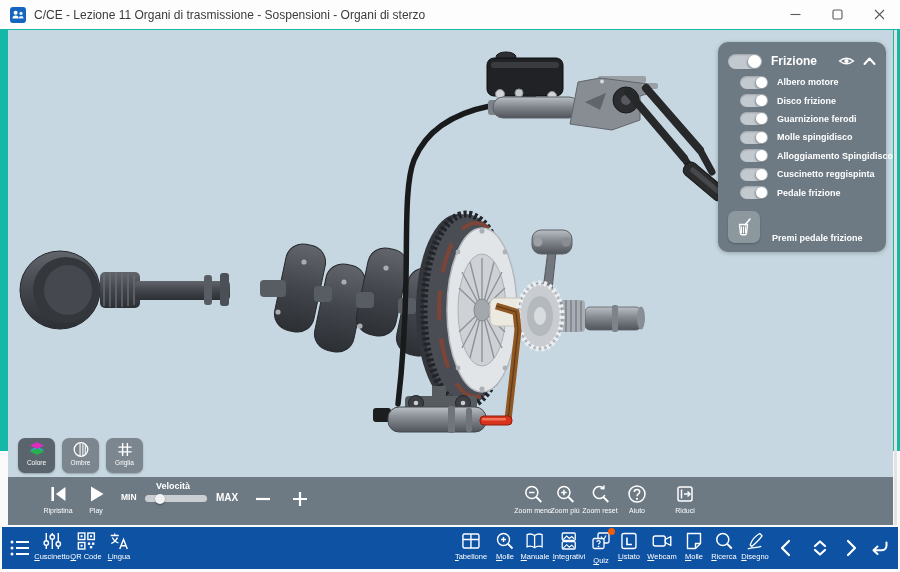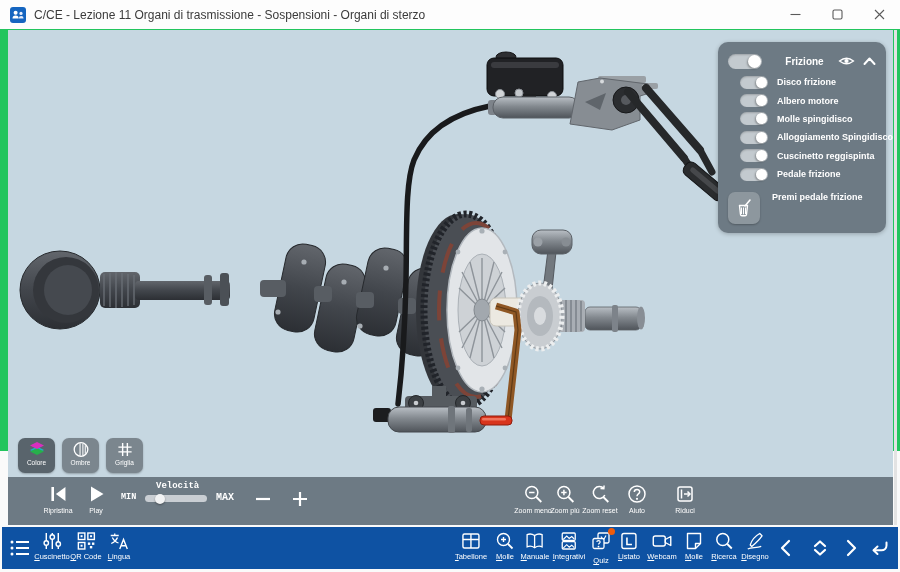--- a/index.html
+++ b/index.html
@@ -1,57 +1,57 @@
 <!DOCTYPE html>
 <html><head>
 <meta charset="utf-8">
 <style>
   * { margin:0; padding:0; box-sizing:border-box; }
   html,body { width:900px; height:572px; }
   body { font-family:"Liberation Sans", sans-serif; background:#fafafa; overflow:hidden; }
-  .window { position:relative; width:900px; height:451px; background:#22c55e; }
+  .window { position:relative; width:900px; height:451px; background:#14b8a6; }
 
   
   .titlebar { position:absolute; left:0; top:0; width:900px; height:29px; background:#fdfdfd; display:flex; align-items:center; }
   .app-icon { width:16px; height:16px; margin-left:10px; border-radius:3px; background:#1565c0; position:relative; flex:0 0 auto; }
   .app-icon svg { position:absolute; left:0; top:0; }
   .win-title { margin-left:8px; font-size:12px; color:#3b3b3b; white-space:nowrap; }
   .win-controls { position:absolute; right:0; top:0; height:29px; display:flex; }
   .win-btn { width:42px; height:29px; display:flex; align-items:center; justify-content:center; }
 
   
   .canvas { position:absolute; left:8px; top:30px; width:885px; height:495px; background:#c6d7e1; overflow:hidden; }
   .canvas-edge { position:absolute; left:894px; top:30px; width:3px; height:495px; background:#e3e3e3; }
   .scene { position:absolute; left:0; top:0; }
 
   
   .layers-panel { position:absolute; left:710px; top:12px; width:168px; border-radius:10px; background:#6d7a84; padding:7px 10px 9px 10px; box-shadow:0 1px 4px rgba(0,0,0,.25); }
   .panel-header { display:flex; align-items:center; height:24px; }
-  .panel-header .hlabel { margin-left:9px; font-size:10px; font-weight:bold; color:#fff; flex:1;text-align:center; }
+  .panel-header .hlabel { margin-left:9px; font-size:12px; font-weight:bold; color:#fff; flex:1; }
   .toggle-row { display:flex; align-items:center; height:18.4px; padding-left:12px; }
   .toggle-row .tlabel { margin-left:9px; font-size:9px; font-weight:bold; color:#fff; white-space:nowrap; }
   .switch { position:relative; width:28px; height:13px; border-radius:7px; background:#c3cacf; flex:0 0 auto; box-shadow:inset 0 1px 2px rgba(0,0,0,.2); }
   .switch::after { content:''; position:absolute; right:1px; top:1px; width:11px; height:11px; border-radius:50%; background:#fff; box-shadow:-1px 1px 2px rgba(0,0,0,.3); }
   .switch.big { width:34px; height:15px; border-radius:8px; }
   .switch.big::after { width:13px; height:13px; }
-  .panel-action { display:flex; align-items:flex-start; margin-top:9px; }
+  .panel-action { display:flex; align-items:flex-end; margin-top:9px; }
   .action-btn { width:32px; height:32px; border-radius:7px; background:#8d979e; display:flex; align-items:center; justify-content:center; box-shadow:0 1px 2px rgba(0,0,0,.25); }
   .panel-action .alabel { margin-left:12px; font-size:9px; font-weight:bold; color:#fff; }
 
   
   .view-buttons { position:absolute; left:10px; top:408px; display:flex; gap:7px; }
   .vbtn { width:37px; height:35px; border-radius:7px; background:#7b868e; display:flex; flex-direction:column; align-items:center; justify-content:flex-start; padding-top:3px; box-shadow:0 1px 2px rgba(0,0,0,.25); }
   .vbtn.active { background:#59646c; }
   .vbtn .vlabel { font-size:6.5px; color:#fff; margin-top:1px; }
 
   
   .control-bar { position:absolute; left:0; top:447px; width:885px; height:48px; background:#6d7a84; }
   .cbtn { position:absolute; transform:translateX(-50%); display:flex; flex-direction:column; align-items:center; top:7px; }
   .cbtn .clabel { font-size:7px; color:#fff; margin-top:3px; white-space:nowrap; }
-  .ctext { position:absolute; color:#fff; font-weight:bold;font-family:Liberation Mono, monospace; }
+  .ctext { position:absolute; color:#fff; font-weight:bold; }
   .slider-track { position:absolute; left:137px; top:18px; width:62px; height:7px; border-radius:4px; background:#c9ced3; }
   .slider-knob { position:absolute; left:10px; top:-1.5px; width:10px; height:10px; border-radius:50%; background:#f2f3f4; box-shadow:0 1px 2px rgba(0,0,0,.35); }
 
   
   .toolbar { position:absolute; left:2px; top:527px; width:896px; height:42px; background:#0e52a3; }
   .tb-item { position:absolute; top:4px; transform:translateX(-50%); display:flex; flex-direction:column; align-items:center; }
   .tb-item .tb-label { display:block; font-size:7.5px; color:#fff; margin-top:1px; white-space:nowrap; }
   .tb-label::first-letter { text-decoration:underline; }
   .tb-icon-only { position:absolute; top:11px; transform:translateX(-50%); }
   .quiz-wrap { position:relative; }
@@ -249,25 +249,29 @@
           <path d="M1.5,6 Q8.5,0.5 15.5,6 Q8.5,11.5 1.5,6 Z" fill="none" stroke="#fff" stroke-width="1.3"></path>
           <circle cx="8.5" cy="6" r="2.1" fill="#fff"></circle>
         </svg>
         <svg width="13" height="10" viewBox="0 0 13 10">
           <polyline points="1.5,8 6.5,2.5 11.5,8" fill="none" stroke="#fff" stroke-width="2" stroke-linecap="round" stroke-linejoin="round"></polyline>
         </svg>
       </div>
 
       <div class="toggle-row">
         <span class="switch"></span>
+        <span class="tlabel">Albero motore</span>
+      </div>
+      <div class="toggle-row">
+        <span class="switch"></span>
         <span class="tlabel">Disco frizione</span>
       </div>
       <div class="toggle-row">
         <span class="switch"></span>
-        <span class="tlabel">Albero motore</span>
+        <span class="tlabel">Guarnizione ferodi</span>
       </div>
       <div class="toggle-row">
         <span class="switch"></span>
         <span class="tlabel">Molle spingidisco</span>
       </div>
       <div class="toggle-row">
         <span class="switch"></span>
         <span class="tlabel">Alloggiamento Spingidisco</span>
       </div>
       <div class="toggle-row">

